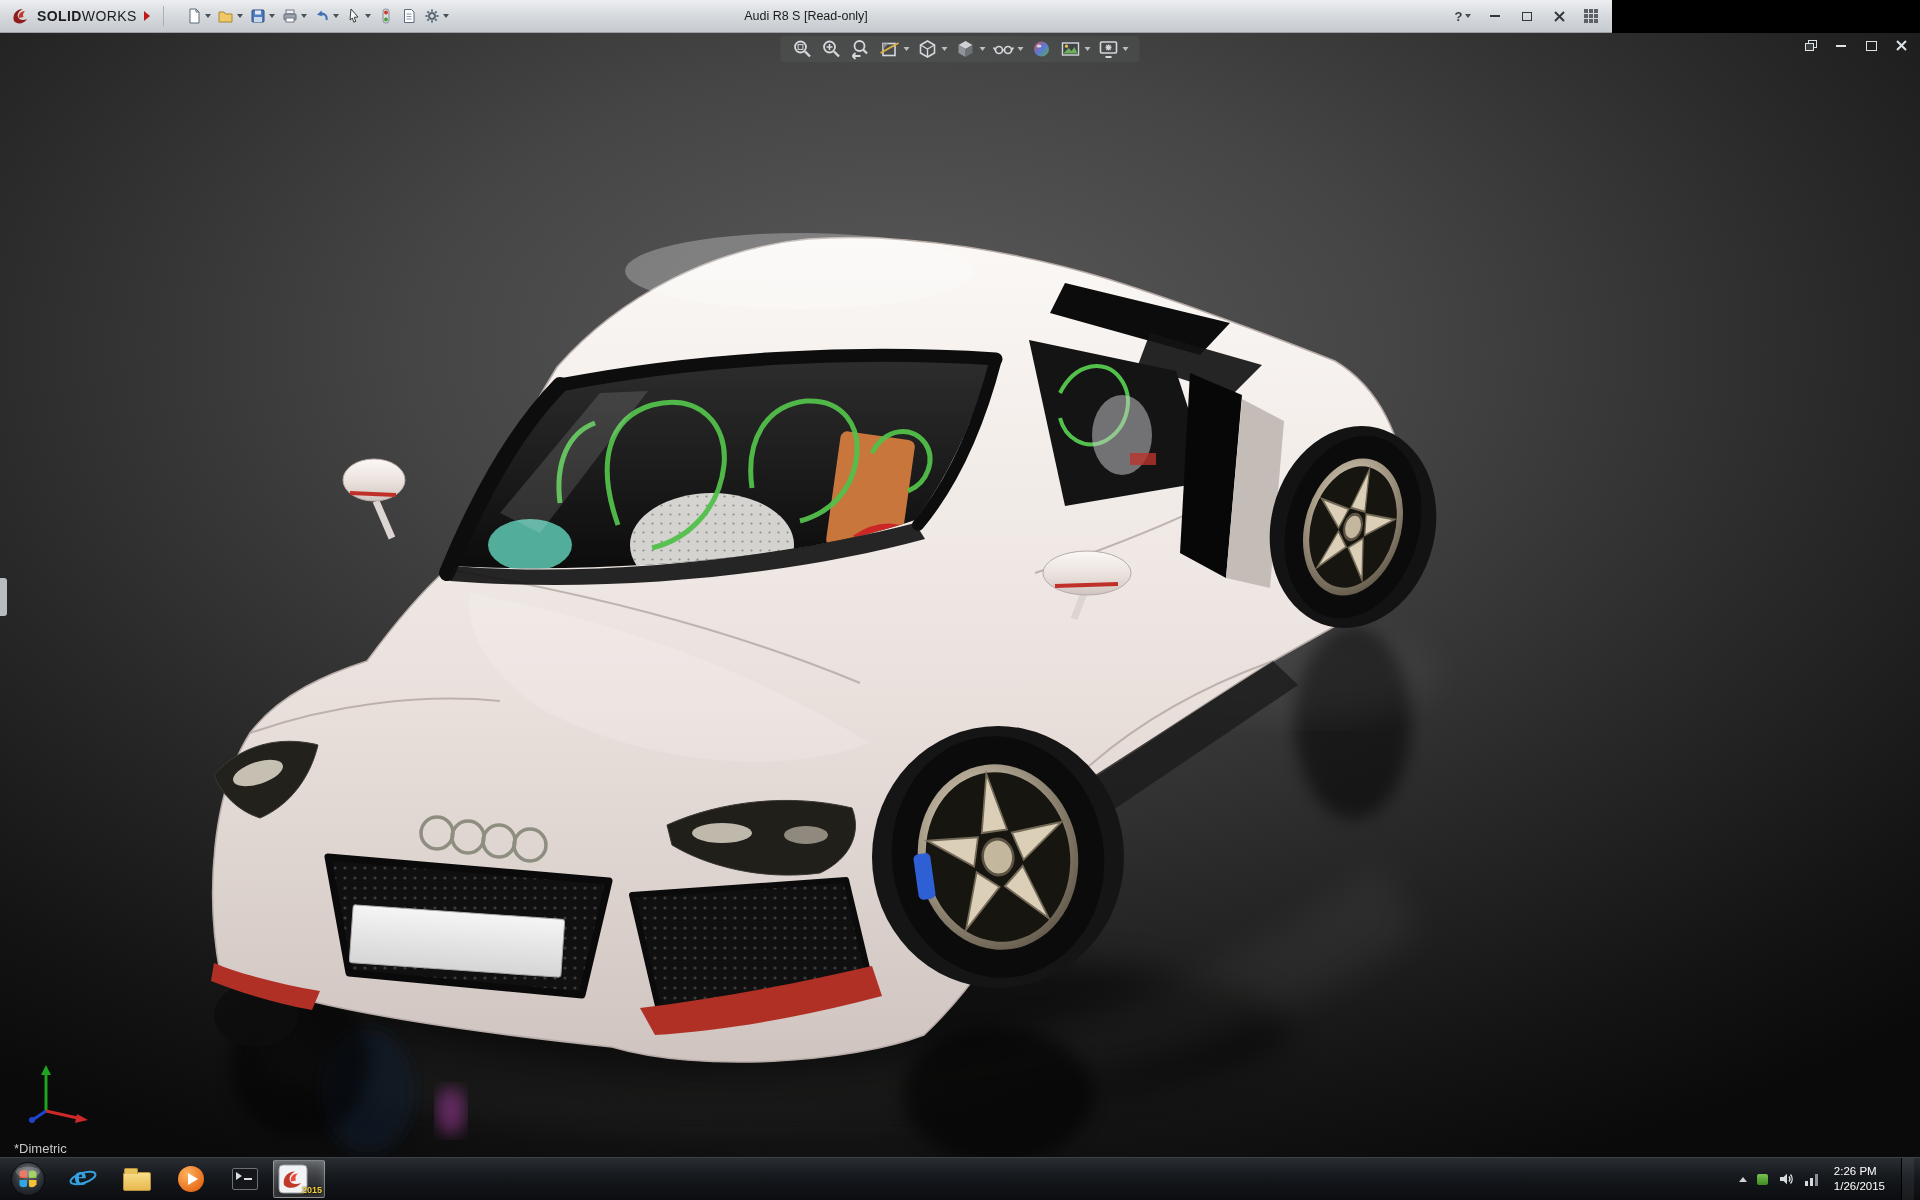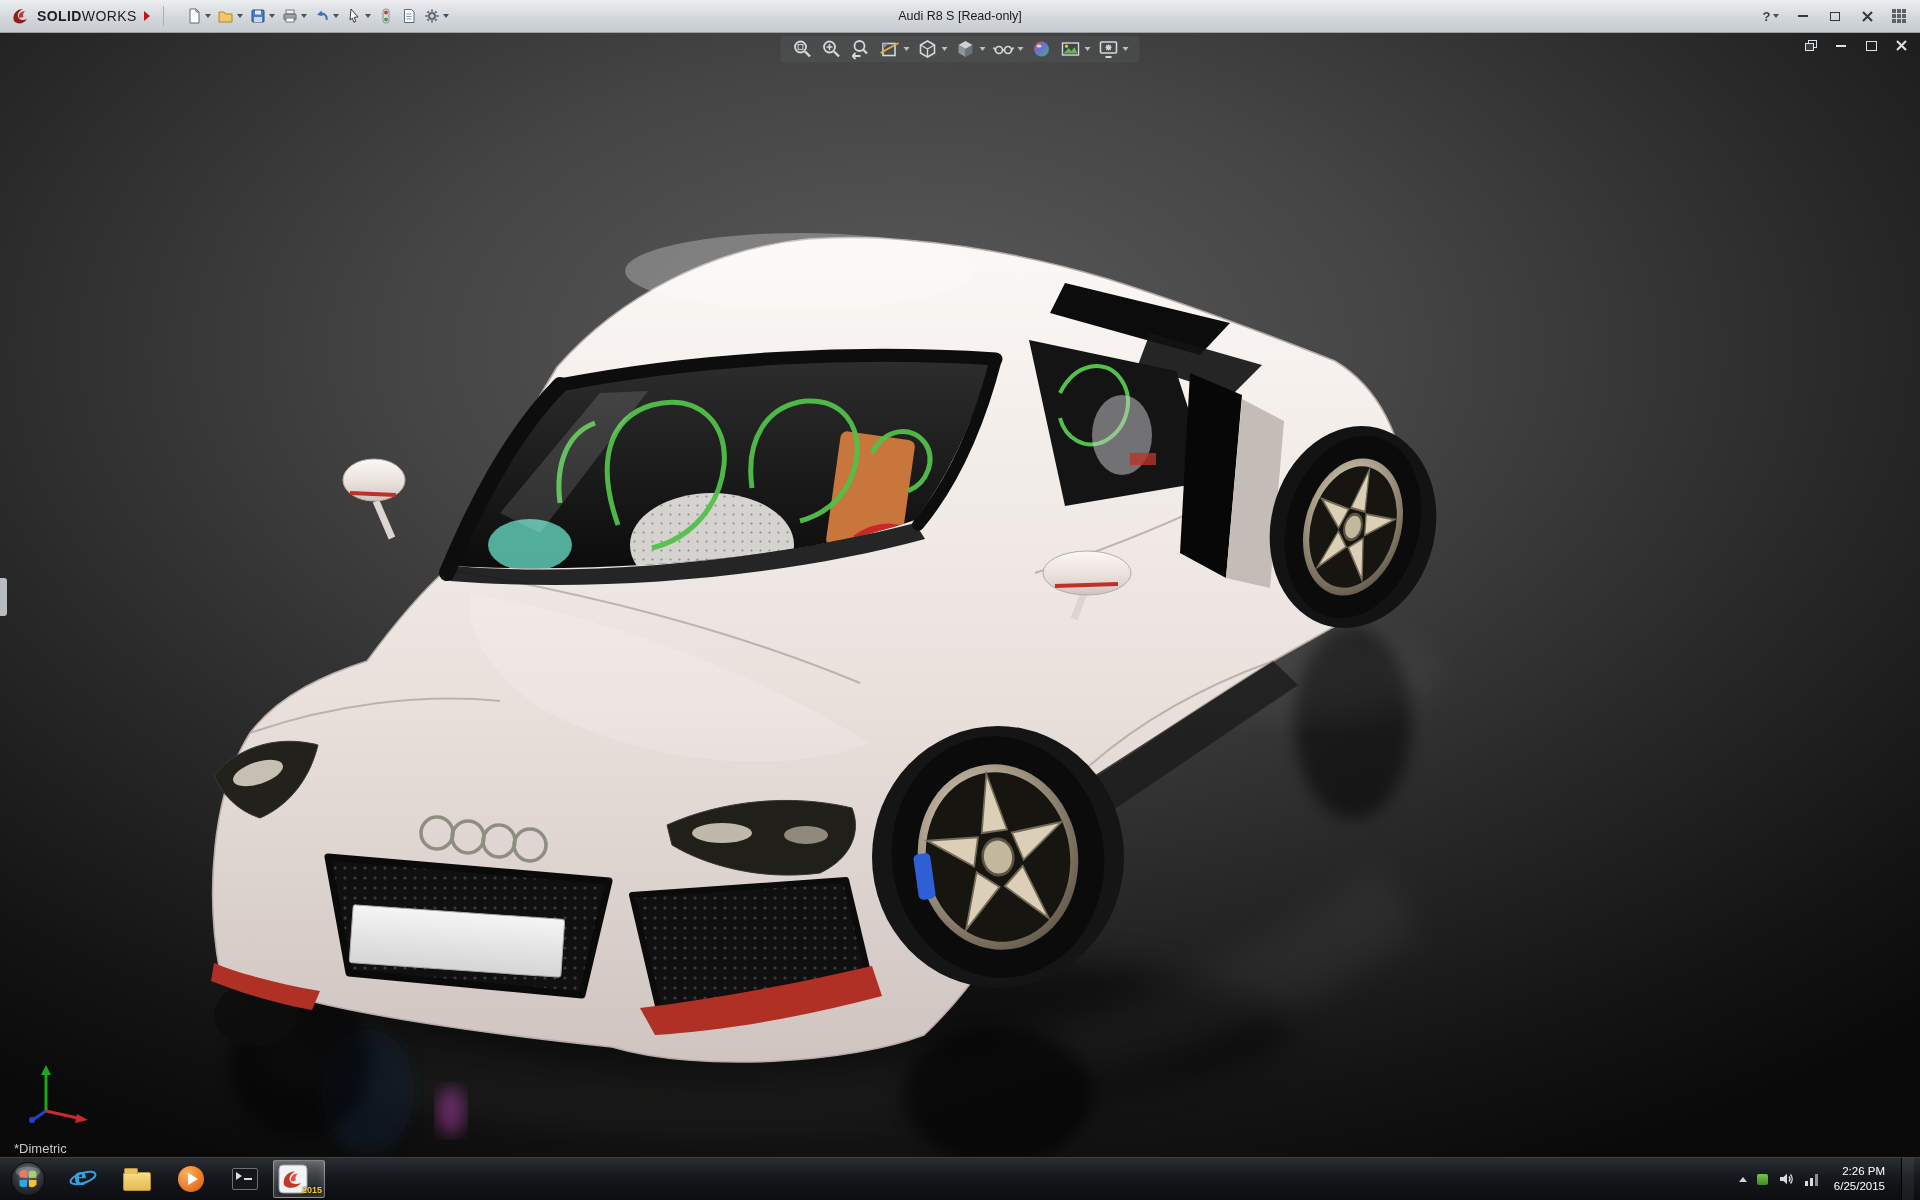--- a/index.html
+++ b/index.html
@@ -1,20 +1,20 @@
 <!DOCTYPE html>
 <html><head>
 <meta charset="utf-8">
 <style>
   * { margin:0; padding:0; box-sizing:border-box; }
   html,body { width:1920px; height:1200px; overflow:hidden; background:#000;
               font-family:"Liberation Sans", sans-serif; }
 
   
-  .titlebar { position:absolute; top:0; left:0; width:1920px; height:33px;
+  .titlebar { position:absolute; top:0; left:0; width:1612px; height:33px;
     background:linear-gradient(#eceef0,#d2d6da 60%,#c6cbd0);
     border-bottom:1px solid #9aa0a6; display:flex; align-items:center; z-index:30; }
   .brand { display:flex; align-items:center; gap:5px; padding:0 8px 0 10px; height:100%; }
   .brand-text { font-size:14px; color:#1d1d1f; letter-spacing:.4px; }
   .brand-text b { font-weight:700; }
   .brand-caret { width:0;height:0;border-top:5px solid transparent;border-bottom:5px solid transparent;
     border-left:6px solid #c01818; margin-left:2px; }
   .tb-toolbar { display:flex; align-items:center; gap:1px; margin-left:14px; }
   .tbtn { display:flex; align-items:center; height:26px; padding:0 3px; border-radius:2px; }
   .caret { width:0;height:0;border-left:3.5px solid transparent;border-right:3.5px solid transparent;
@@ -82,21 +82,21 @@
     width:0;height:0;border-top:4px solid transparent;border-bottom:4px solid transparent;
     border-left:6px solid #d8dde2; }
   .cmd-icon::after { content:""; position:absolute; top:9px; left:11px; width:8px; height:2px; background:#d8dde2; }
   .sw-icon { position:relative; width:42px; height:30px; }
   .sw-badge { position:absolute; right:-2px; bottom:-1px; font-size:9px; font-weight:bold; color:#f2cf35;
     text-shadow:0 0 2px #000; }
   .tray { margin-left:auto; display:flex; align-items:center; gap:10px; padding:0 6px 0 10px; }
   .chev-up { width:0;height:0;border-left:4px solid transparent;border-right:4px solid transparent;
     border-bottom:5px solid #cfd3d8; }
   .tray-dot { width:11px; height:11px; border-radius:2px; background:linear-gradient(#79c34f,#3f8a22); }
-  .clock { text-align:right; color:#fff; font-size:11.5px; line-height:1.3; padding:0 4px; }
+  .clock { text-align:left; color:#fff; font-size:11.5px; line-height:1.3; padding:0 4px; }
   .show-desktop { width:13px; height:100%; border-left:1px solid #000;
     background:rgba(255,255,255,.06); margin-left:2px; }
 </style>
 </head>
 <body>
 
 <div class="titlebar">
   <div class="brand">
     <svg width="22" height="22" viewBox="0 0 22 22">
       <path d="M4 16 C2 10 6 4 13 4 C9 6 7 9 8 12 C9 15 13 16 17 14 C14 19 7 20 4 16 Z" fill="#8f1d1d"></path>
@@ -587,17 +587,17 @@
         <path d="M2 6 L5.5 6 L9 2.8 L9 13.2 L5.5 10 L2 10 Z" fill="#d6dade"></path>
         <path d="M11 5.5 A4 4 0 0 1 11 10.5 M12.5 3.5 A7 7 0 0 1 12.5 12.5" stroke="#d6dade" fill="none" stroke-width="1.4"></path>
       </svg>
     <svg width="16" height="16">
         <rect x="1" y="10" width="3" height="5" fill="#d6dade"></rect>
         <rect x="6" y="7" width="3" height="8" fill="#d6dade"></rect>
         <rect x="11" y="3" width="3" height="12" fill="#8a9096"></rect>
       </svg>
     <div class="clock">
       <div>2:26 PM</div>
-      <div>6/25/2015</div>
+      <div>1/26/2015</div>
     </div>
     <div class="show-desktop"></div>
   </div>
 </div>
 
 </body></html>

